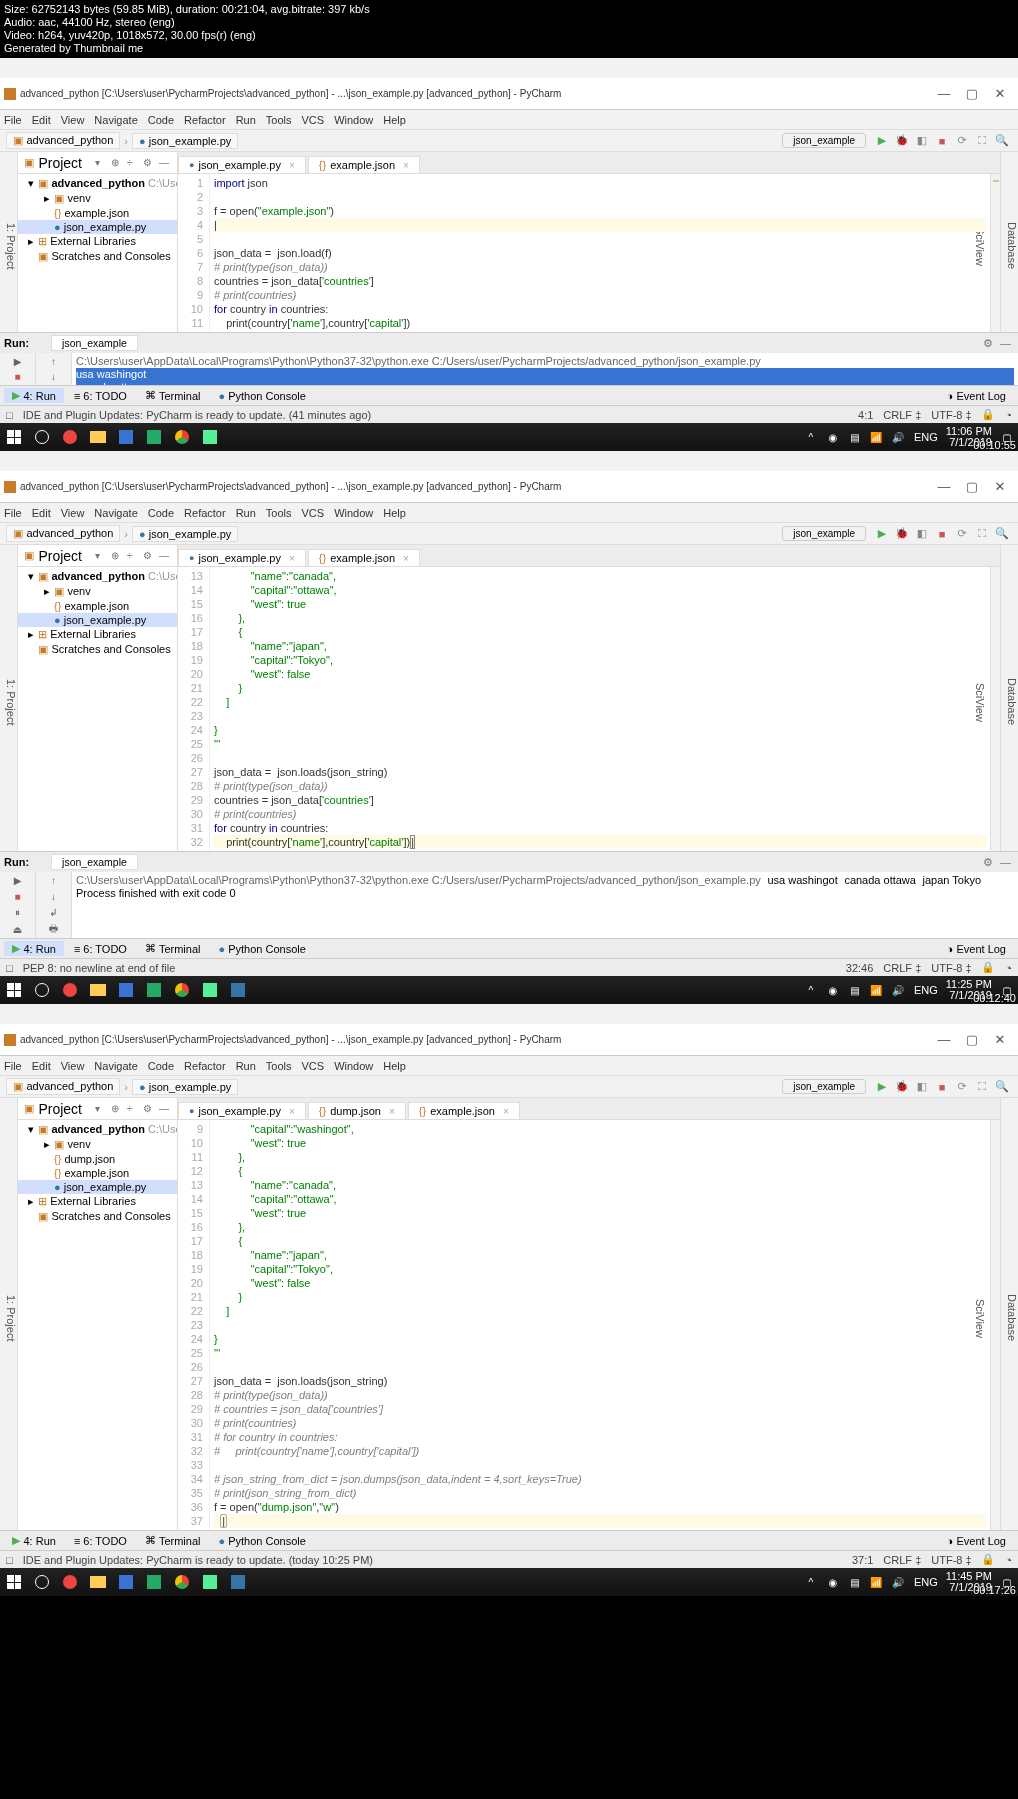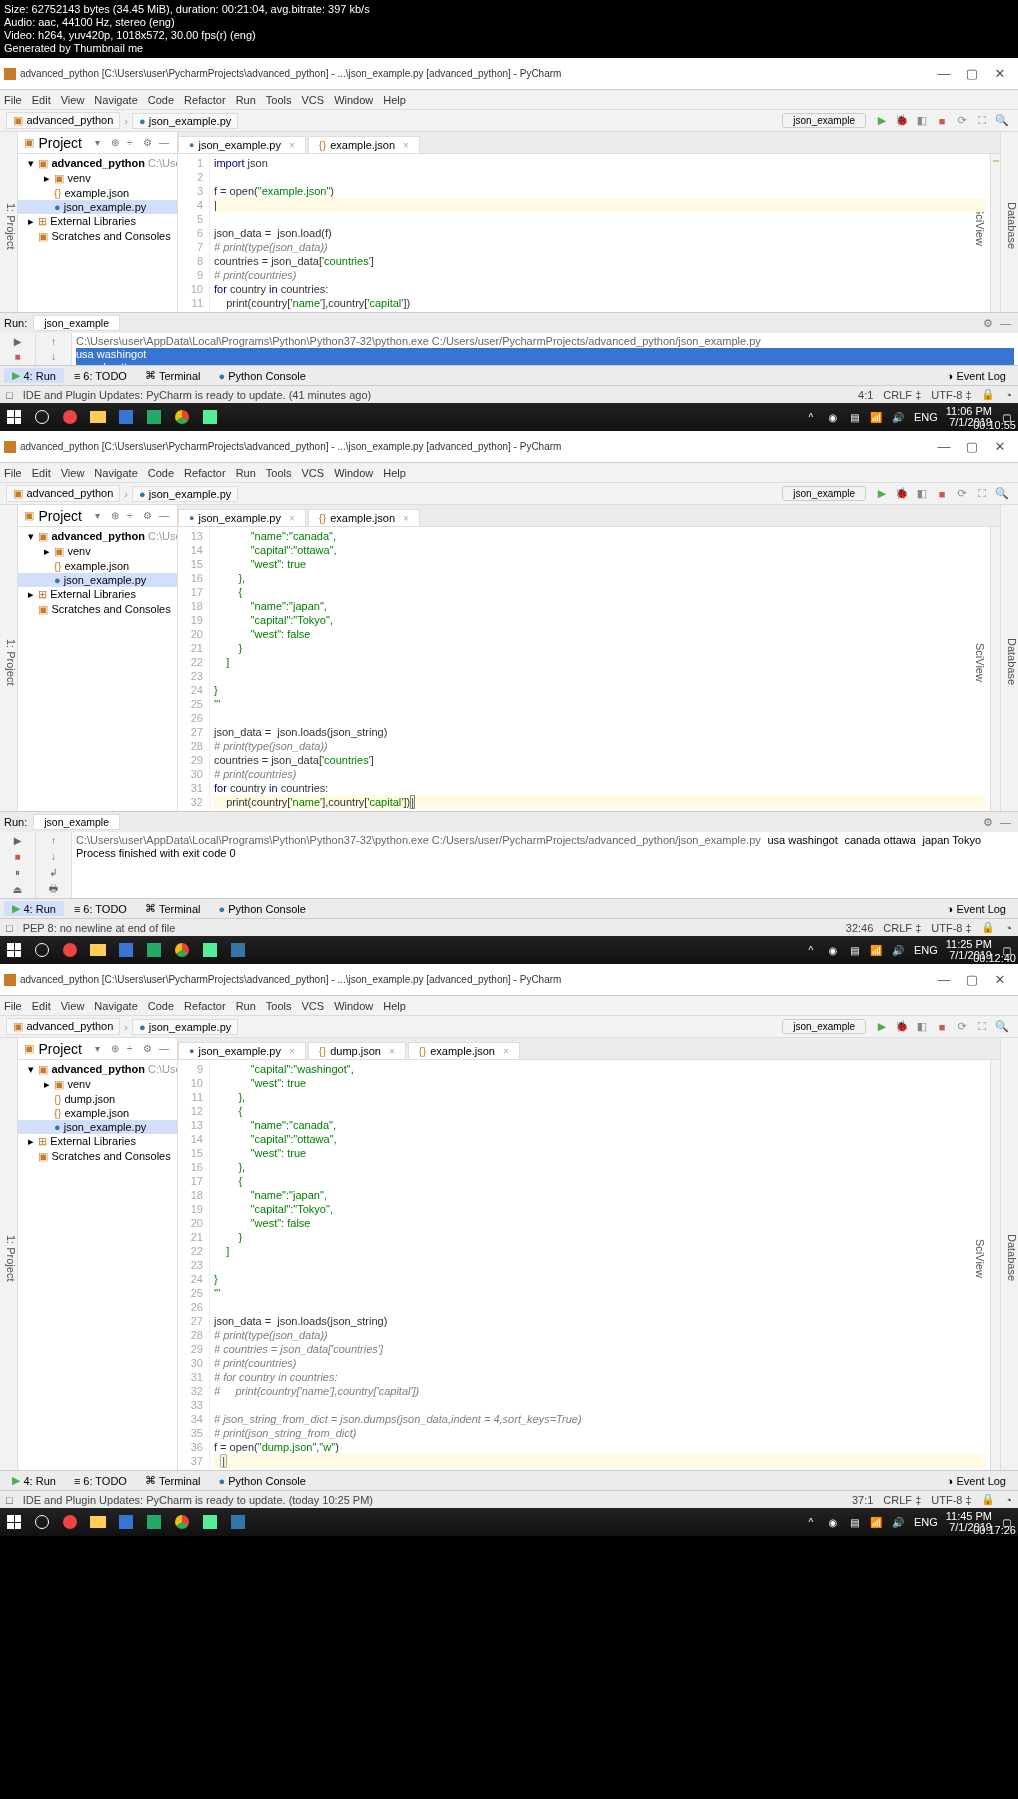--- a/index.html
+++ b/index.html
@@ -1,21 +1,21 @@
 <!DOCTYPE html>
 <html><head>
 <meta charset="utf-8">
 <style>
 * { margin: 0; padding: 0; box-sizing: border-box; font-family: "Segoe UI", Tahoma, sans-serif; font-size: 11px; }
 body { background: #000; width: 1018px; }
 
 .video-header { background: #000; color: #fff; padding: 3px 4px; font-family: Arial, sans-serif; font-size: 12px; line-height: 13px; }
 
 .pycharm-window { background: #f2f2f2; display: flex; flex-direction: column; }
-.titlebar { background: #fff; height: 32px; display: flex; align-items: center; padding: 0 4px; border-bottom: 1px solid #ccc; }
+.titlebar { background: #fff; height: 32px; display: flex; align-items: center; padding: 0 4px; border-bottom: 1px solid #ccc; margin-top: 20px; }
 .titlebar .icon-sq { width: 12px; height: 12px; background: #c97c28; margin-right: 4px; }
 .titlebar .title-text { flex: 1; font-size: 10px; color: #333; }
 .titlebar .winbtn { width: 28px; text-align: center; font-size: 13px; color: #555; cursor: pointer; }
 
 .menubar { background: #f2f2f2; height: 20px; display: flex; align-items: center; padding: 0 4px; gap: 10px; border-bottom: 1px solid #ddd; }
 .menubar span { color: #333; font-size: 11px; }
 
 .toolbar { background: #f2f2f2; height: 22px; display: flex; align-items: center; padding: 0 6px; border-bottom: 1px solid #ddd; }
 .breadcrumb { display: flex; gap: 4px; align-items: center; font-size: 10.5px; }
 .breadcrumb .chev { color: #999; }
@@ -52,21 +52,21 @@
 .code .kw { color: #000080; }
 .code .str { color: #008000; }
 .code .cmt { color: #808080; font-style: italic; }
 .code .hl-line { background: #fffae3; display: inline-block; width: 100%; }
 .right-strip { width: 10px; background: #f2f2f2; border-left: 1px solid #ddd; position: relative; }
 .right-strip .mark { position: absolute; right: 1px; width: 6px; height: 2px; background: #cc9; }
 .right-gutter { width: 18px; background: #f2f2f2; border-left: 1px solid #ddd; display: flex; flex-direction: column; align-items: center; font-size: 9px; writing-mode: vertical-rl; color: #555; padding-top: 8px; gap: 20px; }
 
 .run-panel { border-top: 1px solid #ccc; }
 .run-tabs { height: 20px; background: #ececec; display: flex; align-items: center; padding: 0 4px; }
-.run-tabs .rlabel { font-size: 11px; margin-right: 6px; }
+.run-tabs .rlabel { font-size: 11px; margin-right: 22px; font-weight: bold; }
 .run-tabs .rtab { background: #fff; border: 1px solid #ddd; padding: 1px 10px; font-size: 10.5px; }
 .run-tabs .rspacer { flex: 1; }
 .run-tabs .ricon { width: 14px; font-size: 11px; color: #777; margin-left: 3px; }
 .run-body { display: flex; }
 .run-side { width: 36px; background: #f2f2f2; border-right: 1px solid #ddd; display: flex; flex-direction: column; align-items: center; padding: 2px 0; gap: 3px; }
 .run-side .sico { width: 14px; height: 14px; font-size: 10px; color: #666; display: flex; align-items: center; justify-content: center; }
 .run-out { flex: 1; background: #fff; font-family: Consolas, monospace; font-size: 11px; line-height: 13px; padding: 2px 4px; }
 .run-out .sel-line { background: #3874d1; color: #fff; display: block; }
 
 .bottom-tabs { height: 20px; background: #ececec; border-top: 1px solid #ccc; display: flex; align-items: center; padding: 0 4px; gap: 2px; font-size: 10.5px; }
@@ -86,21 +86,21 @@
 .tb-opera { background: #e44; border-radius: 50%; width: 14px; height: 14px; }
 .tb-folder { background: #fc5; width: 16px; height: 12px; }
 .tb-blue { background: #3874d1; width: 14px; height: 14px; }
 .tb-chrome { background: conic-gradient(#ea4335 0 120deg, #34a853 120deg 240deg, #fbbc05 240deg 360deg); border-radius: 50%; width: 14px; height: 14px; }
 .tb-pycharm { background: #5e9; width: 14px; height: 14px; }
 </style>
 </head>
 <body>
 
 <div class="video-header">
-  <div>Size: 62752143 bytes (34.45 MiB), duration: 00:21:04, avg.bitrate: 397 kb/s</div>
+  <div>Size: 62752143 bytes (59.85 MiB), duration: 00:21:04, avg.bitrate: 397 kb/s</div>
   <div>Audio: aac, 44100 Hz, stereo (eng)</div>
   <div>Video: h264, yuv420p, 1018x572, 30.00 fps(r) (eng)</div>
   <div>Generated by Thumbnail me</div>
 </div>
 
 <div class="pycharm-window">
   <div class="titlebar">
     <div class="icon-sq"></div>
     <div class="title-text">advanced_python [C:\Users\user\PycharmProjects\advanced_python] - ...\json_example.py [advanced_python] - PyCharm</div>
     <div class="winbtn">—</div>

